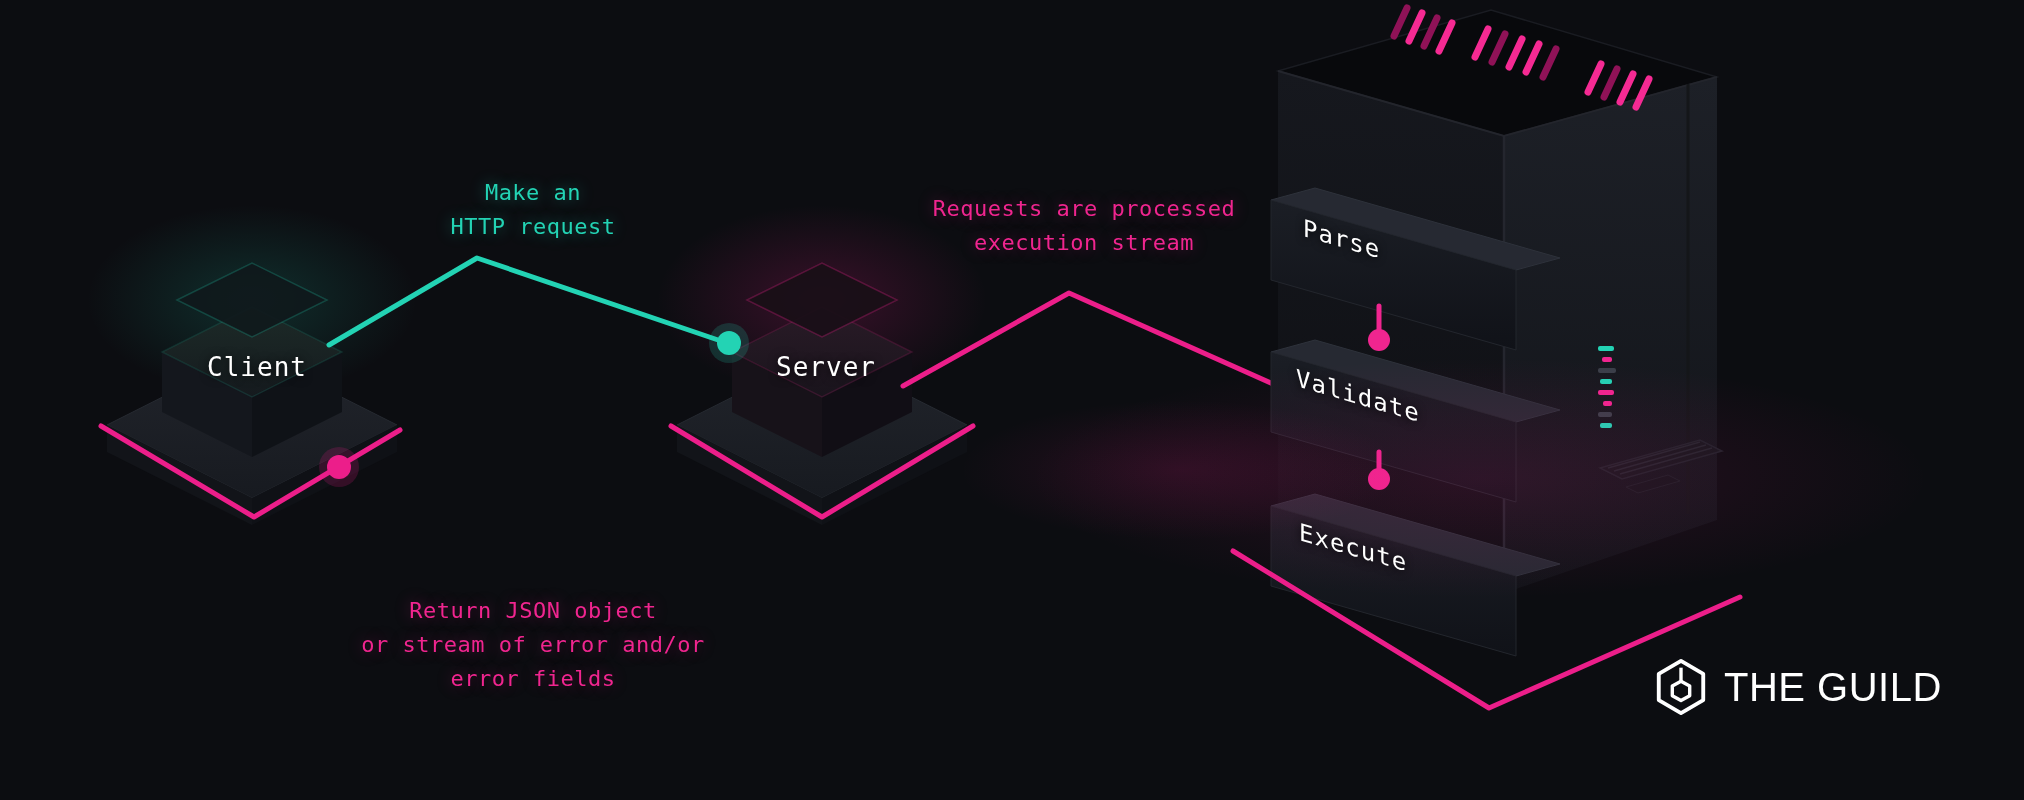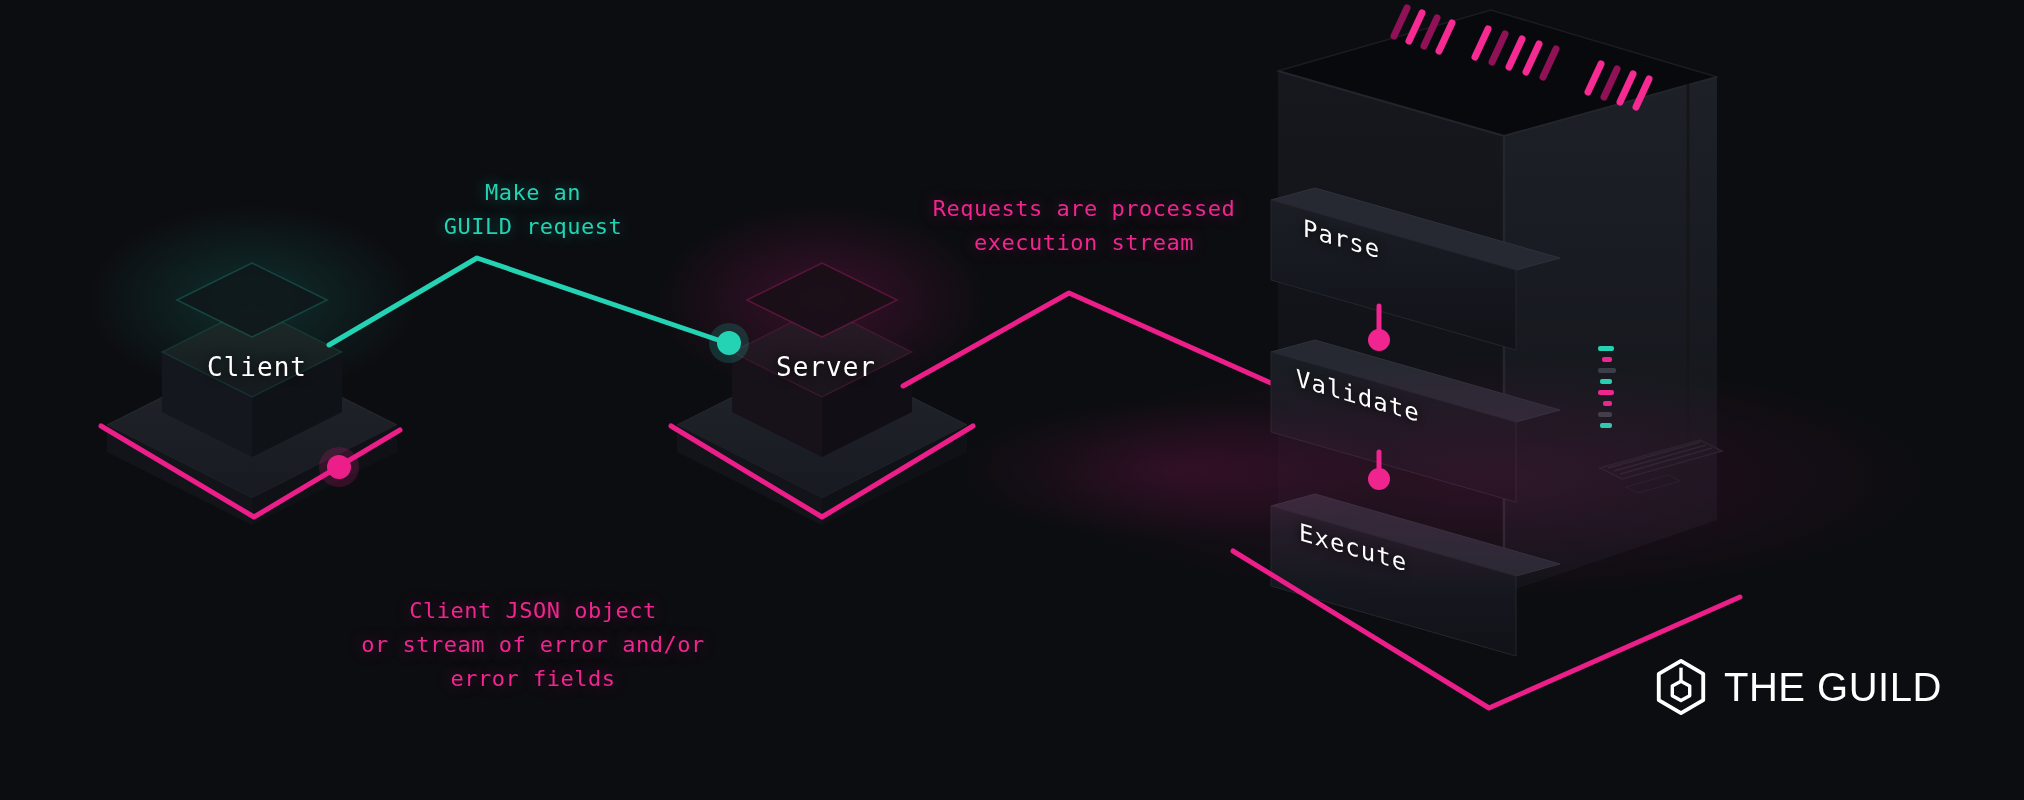--- a/index.html
+++ b/index.html
@@ -164,30 +164,30 @@
     </g>
 
     <ellipse cx="1480" cy="478" rx="450" ry="120" fill="url(#pinkStreak)"></ellipse>
     <ellipse cx="1180" cy="470" rx="220" ry="70" fill="url(#pinkStreak)"></ellipse>
 
     <polyline points="1233,551 1489,708 1740,597" fill="none" stroke="#ec1e8a" stroke-width="5" stroke-linecap="round" stroke-linejoin="round"></polyline>
   </svg>
 
   <div class="ann ann-teal" style="left:533px;top:176px;">
     <div>Make an</div>
-    <div>GUILD request</div>
+    <div>HTTP request</div>
   </div>
 
   <div class="ann ann-pink" style="left:1084px;top:176px;">
     <div>Requests are processed</div>
     <div>execution stream</div>
   </div>
 
   <div class="ann ann-pink" style="left:533px;top:578px;">
-    <div>Client JSON object</div>
+    <div>Return JSON object</div>
     <div>or stream of error and/or</div>
     <div>error fields</div>
   </div>
 
   <div class="node-label" style="left:257px;top:339px;">Client</div>
   <div class="node-label" style="left:826px;top:339px;">Server</div>
 
   <div class="step-label" style="left:1303px;top:214px;">Parse</div>
   <div class="step-label" style="left:1296px;top:364px;">Validate</div>
   <div class="step-label" style="left:1299px;top:518px;">Execute</div>

